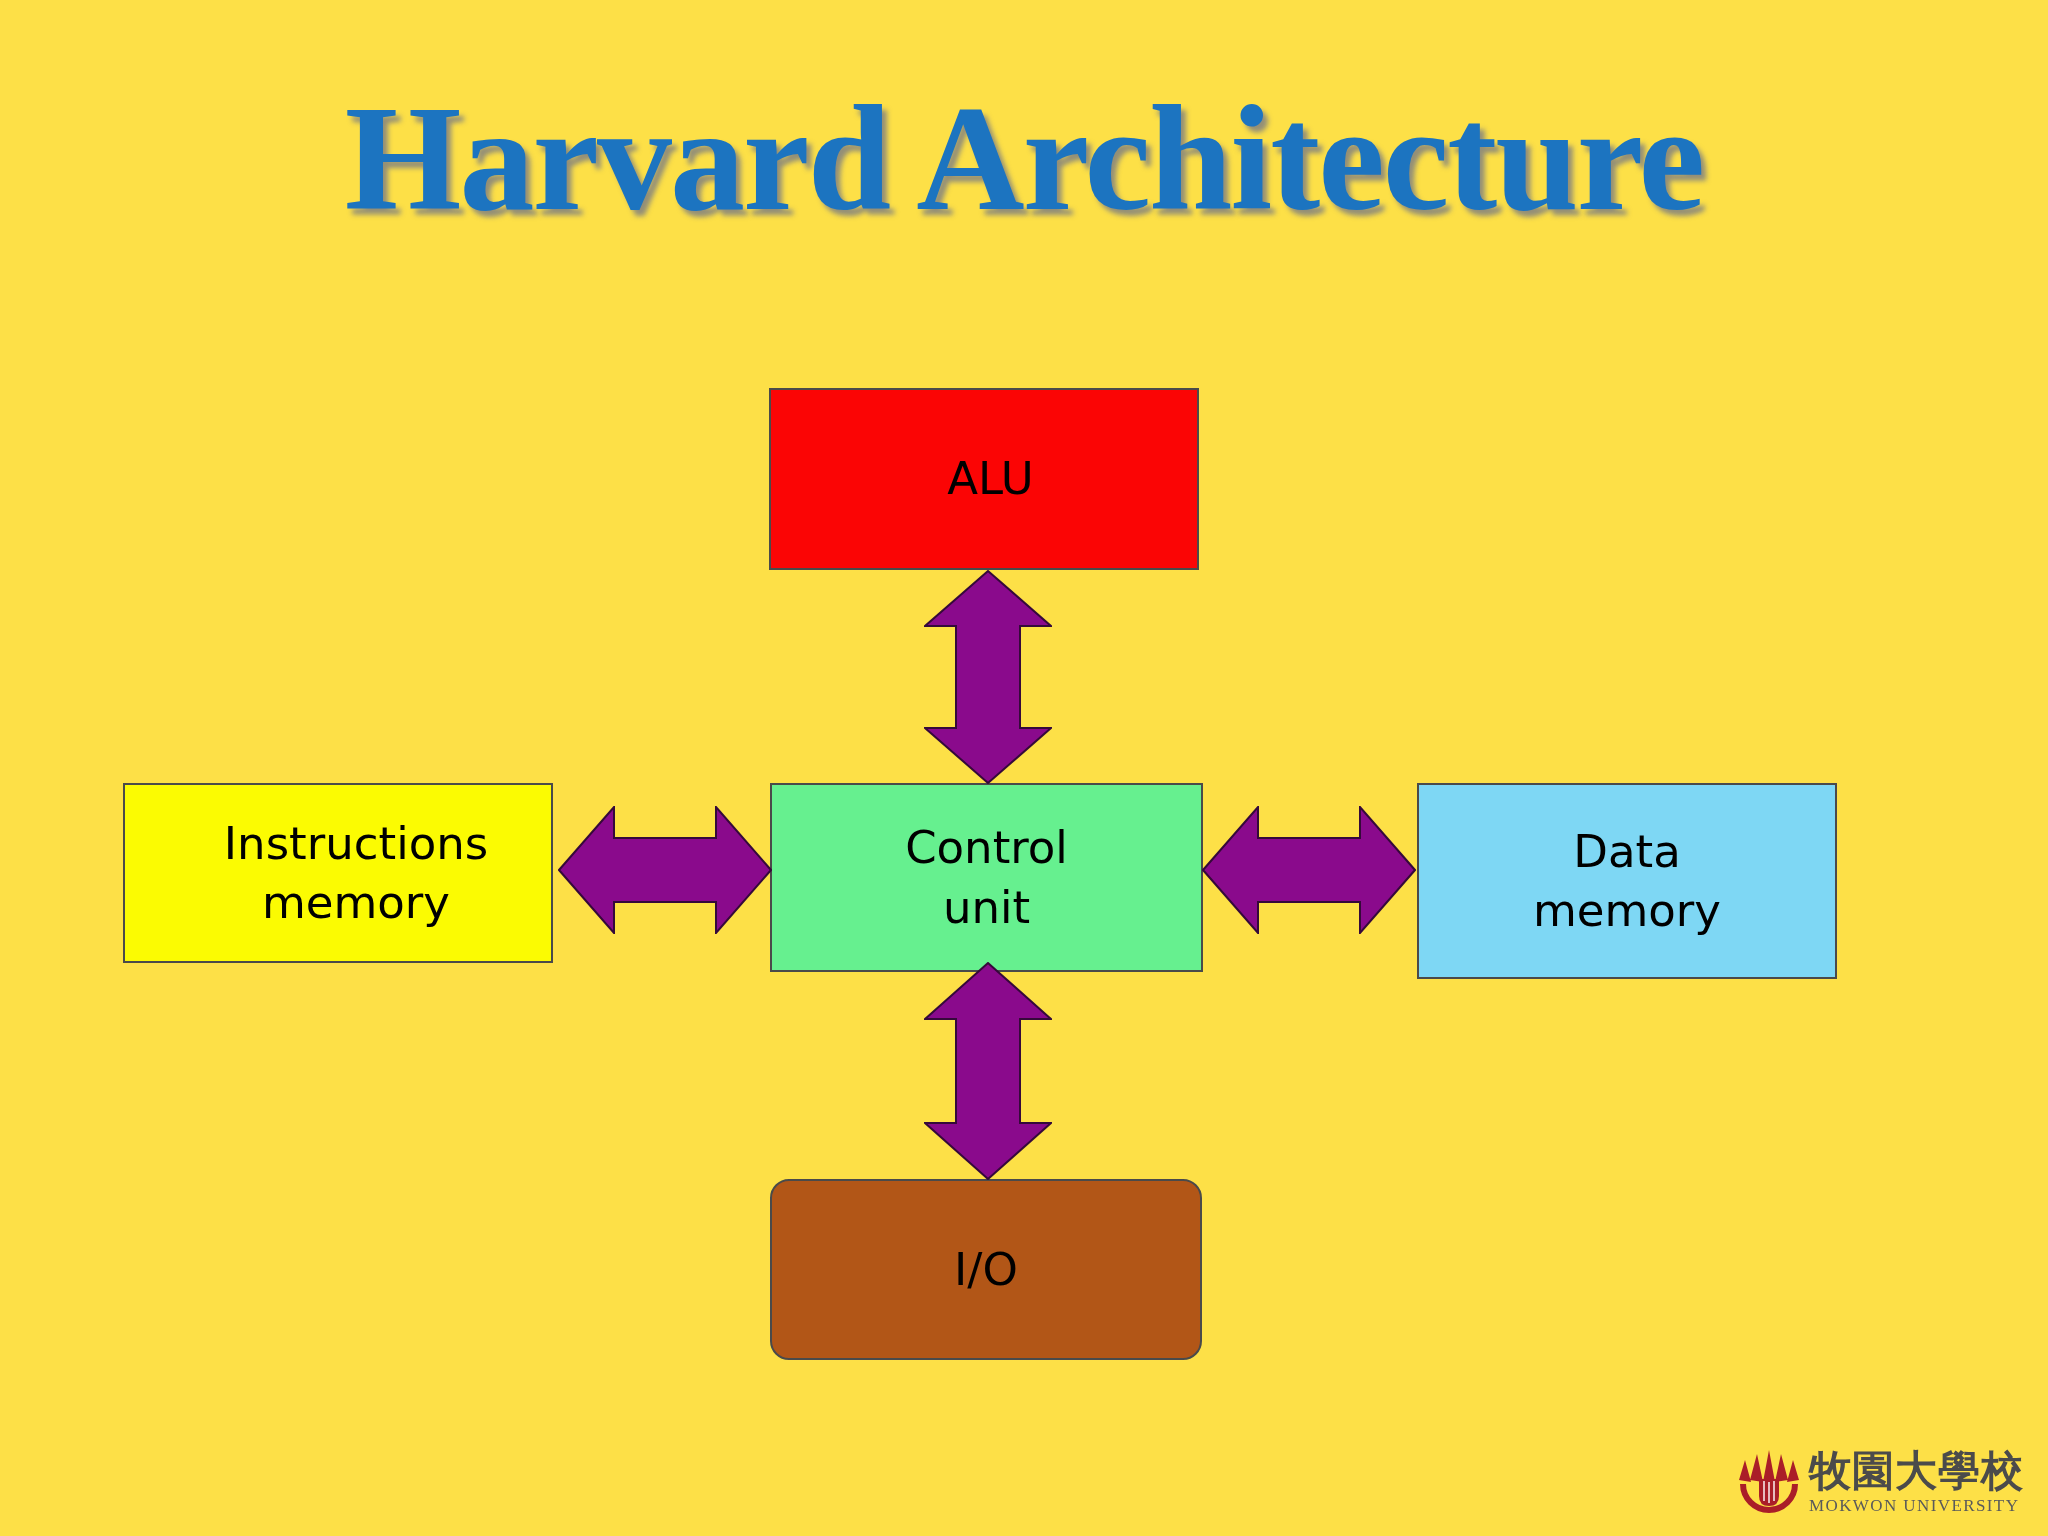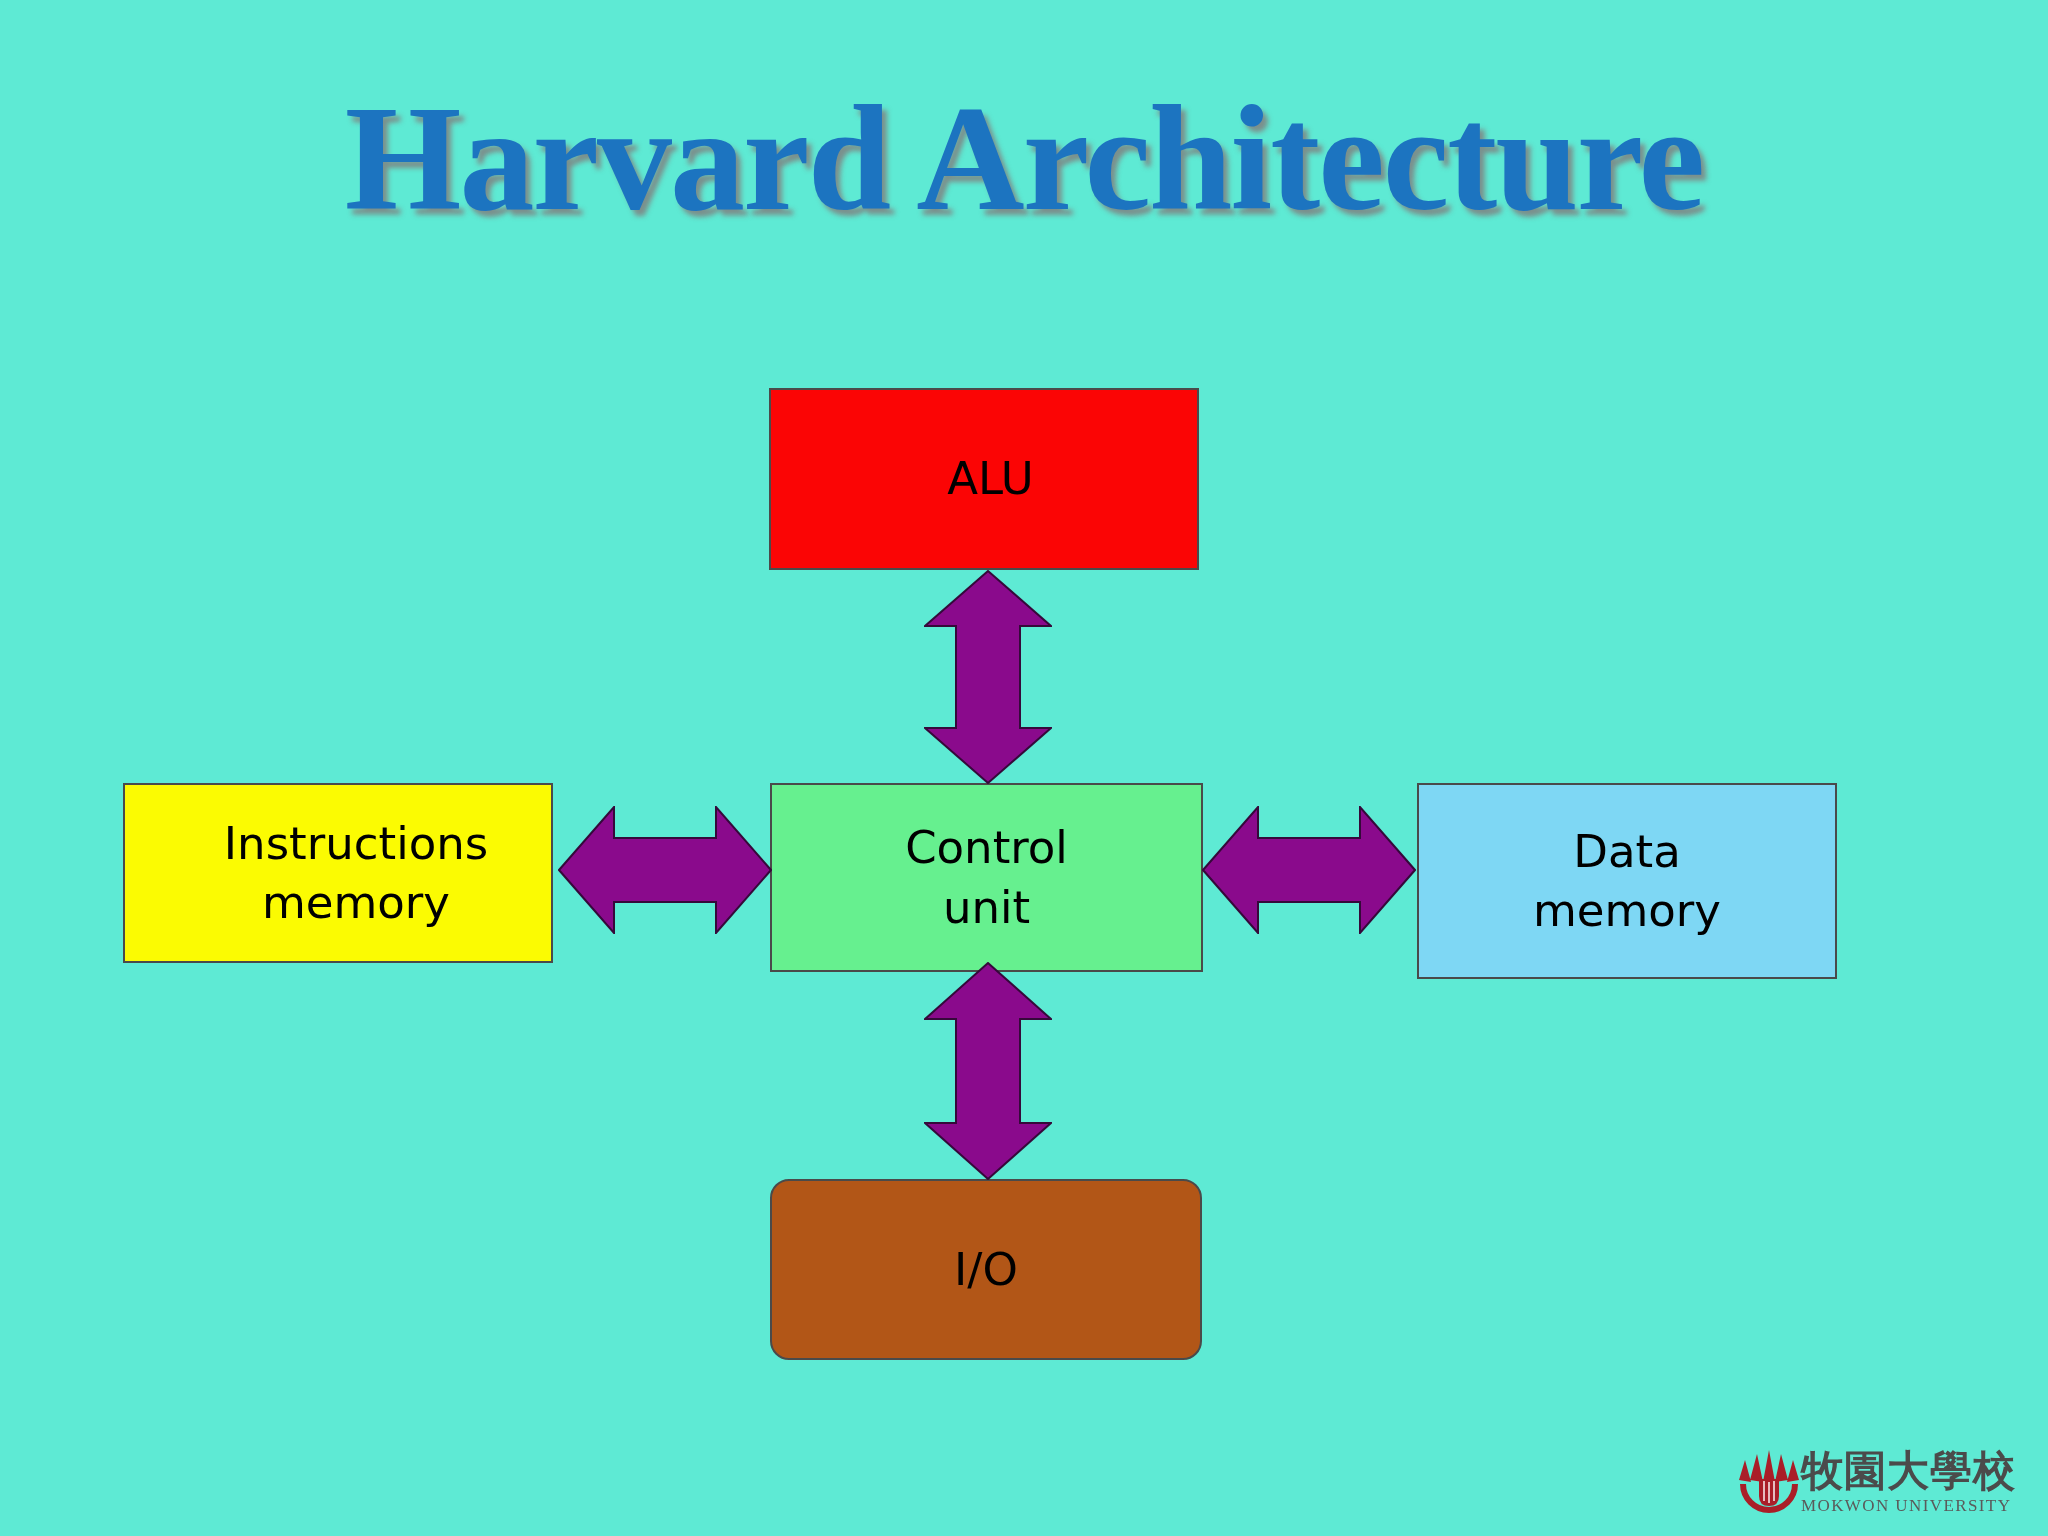--- a/index.html
+++ b/index.html
@@ -1,21 +1,21 @@
 <!DOCTYPE html>
 <html><head>
 <meta charset="utf-8">
 <style>
   * { margin: 0; padding: 0; box-sizing: border-box; }
   html, body { background: #ffffff; }
   #canvas {
     position: relative;
     width: 2048px;
     height: 1536px;
-    background: #5eead4;
+    background: #fde047;
     overflow: hidden;
     font-family: "Liberation Sans", sans-serif;
   }
   .title {
     position: absolute;
     left: 0;
     right: 0;
     top: 72px;
     text-align: center;
     font-family: "Liberation Serif", serif;
@@ -47,21 +47,21 @@
   #arrow-alu-control          { left: 924px;  top: 570px; }
   #arrow-control-io           { left: 924px;  top: 962px; }
   #arrow-instructions-control { left: 558px;  top: 806px; }
   #arrow-control-data         { left: 1202px; top: 806px; }
   #logo {
     position: absolute;
     left: 1737px;
     top: 1448px;
     display: flex;
     align-items: flex-start;
-    gap: 0;
+    gap: 8px;
   }
   .logo-text-kr {
     font-family: "DejaVu Sans", sans-serif;
     font-weight: 700;
     font-size: 42px;
     line-height: 1.1;
     letter-spacing: 1px;
     color: #4b4b4b;
     white-space: nowrap;
   }

